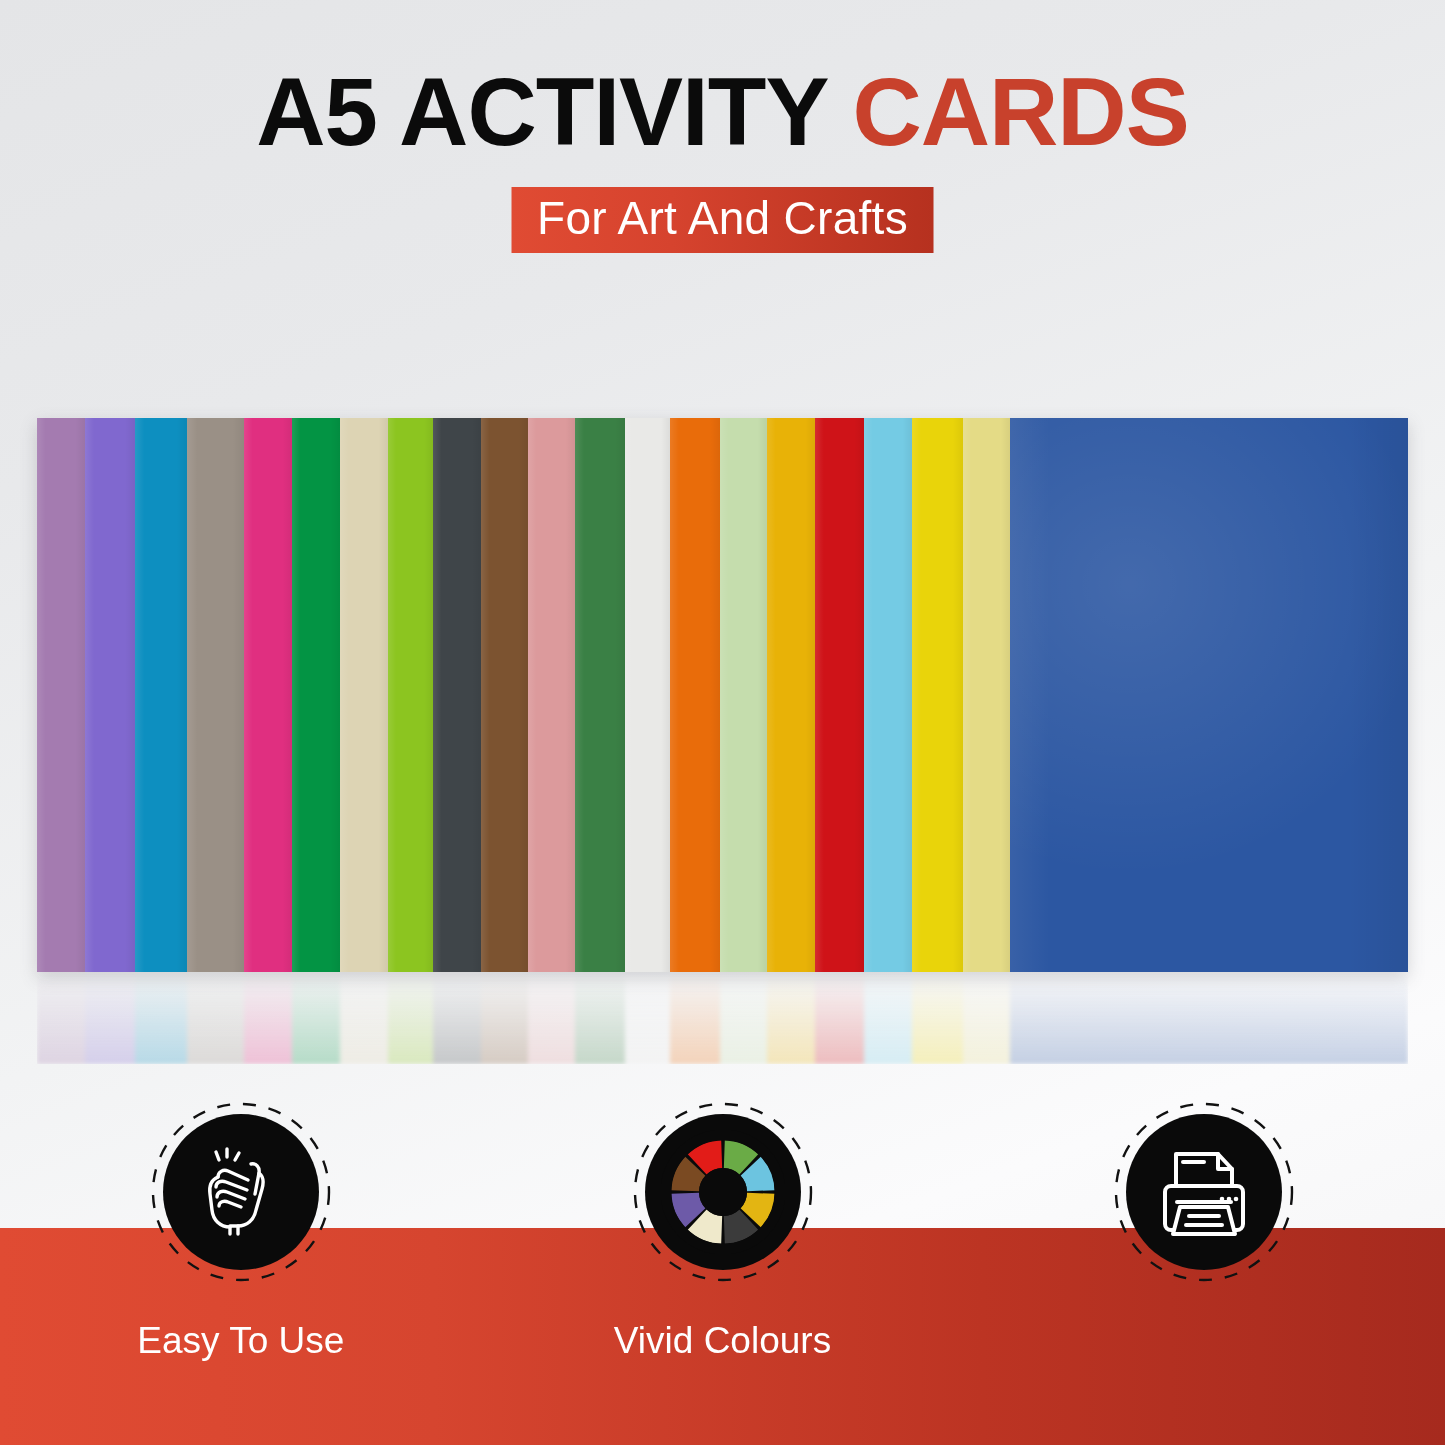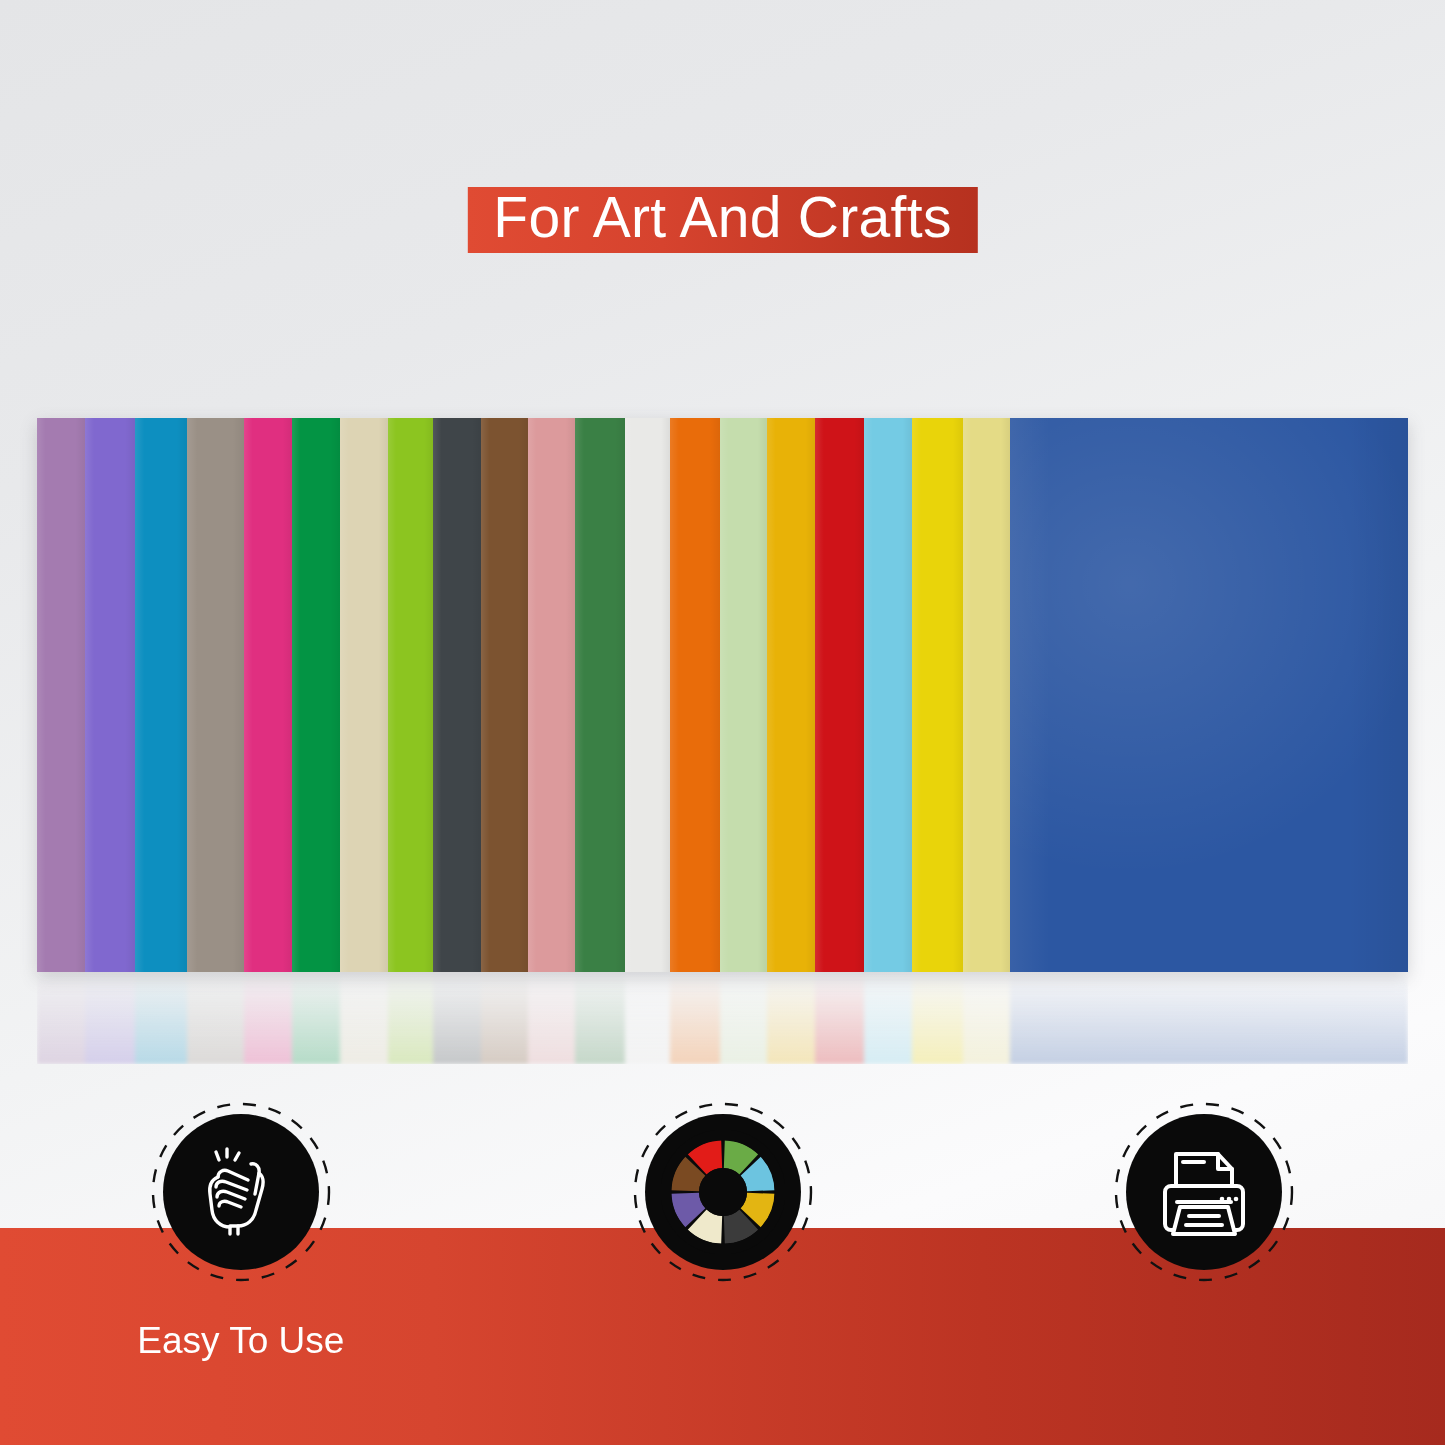--- a/index.html
+++ b/index.html
@@ -53,21 +53,21 @@
     background: linear-gradient(to right, #e04b33 0%, #d6432e 38%, #b6311f 100%);
     padding: 9px 26px 14px 26px;
     box-sizing: border-box;
     height: 66px;
     display: flex;
     align-items: center;
     justify-content: center;
   }
   #subtitle-text {
     color: #ffffff;
-    font-size: 57px;
+    font-size: 46px;
     font-weight: normal;
     letter-spacing: 0.3px;
     white-space: nowrap;
     line-height: 1;
   }
 
   
   #cards-photo {
     position: absolute;
     left: 37px;
@@ -179,20 +179,23 @@
     white-space: pre-line;
   }
   #feature-3 .feature-label { margin-top: 34px; }
 </style>
 </head>
 <body>
 
 <div id="page">
 
   <div id="header">
+    <div id="title">
+      <span class="t-dark">A5 ACTIVITY</span><span class="t-dark"> </span><span class="t-accent">CARDS</span>
+    </div>
     <div id="subtitle-banner">
       <span id="subtitle-text">For Art And Crafts</span>
     </div>
   </div>
 
   <div id="cards-photo">
     <div id="cards-stack">
         <div class="card-strip" style="flex: 0 0 3.49854%; background: rgb(164, 123, 176);"></div>
         <div class="card-strip" style="flex: 0 0 3.64431%; background: rgb(128, 104, 207);"></div>
         <div class="card-strip" style="flex: 0 0 3.79009%; background: rgb(13, 143, 192);"></div>
@@ -290,20 +293,21 @@
                 <path d="M -1.814773828530038 51.96832300499298 A 52 52 0 0 1 -35.463914723249914 38.03039248419687 L -16.367960641499963 17.552488838860093 A 24 24 0 0 0 -0.8375879208600177 23.985379848458297 Z" fill="#efe9cb"></path>
                 <path d="M -38.03039248419687 35.46391472324993 A 52 52 0 0 1 -51.96832300499298 1.8147738285300363 L -23.985379848458297 0.8375879208600168 A 24 24 0 0 0 -17.552488838860093 16.367960641499966 Z" fill="#6d5aa8"></path>
                 <path d="M -51.96832300499298 -1.8147738285300468 A 52 52 0 0 1 -38.03039248419687 -35.463914723249914 L -17.552488838860093 -16.367960641499963 A 24 24 0 0 0 -23.985379848458297 -0.8375879208600217 Z" fill="#7a4a22"></path>
                 <path d="M -35.46391472324994 -38.030392484196845 A 52 52 0 0 1 -1.8147738285300858 -51.968323004992975 L -0.8375879208600396 -23.985379848458294 A 24 24 0 0 0 -16.367960641499973 -17.552488838860082 Z" fill="#e21c18"></path>
               </g>
             <circle cx="62" cy="62" r="24" fill="#0a0a0a"></circle>
             <circle cx="62" cy="62" r="57" fill="none" stroke="#0a0a0a" stroke-width="11"></circle>
           </svg>
         </div>
       </div>
+      <div class="feature-label">Vivid Colours</div>
     </div>
 
     <div class="feature" id="feature-3">
       <div class="feature-badge">
         <svg class="dashed-ring" viewBox="0 0 182 182">
           <circle cx="91" cy="91" r="88" fill="none" stroke="#111111" stroke-width="2.4" stroke-dasharray="13 13"></circle>
         </svg>
         <div class="badge-circle">
           <svg class="badge-icon-svg" width="104" height="104" viewBox="0 0 104 104">
             <g fill="none" stroke="#ffffff" stroke-width="4" stroke-linejoin="round" stroke-linecap="round">

